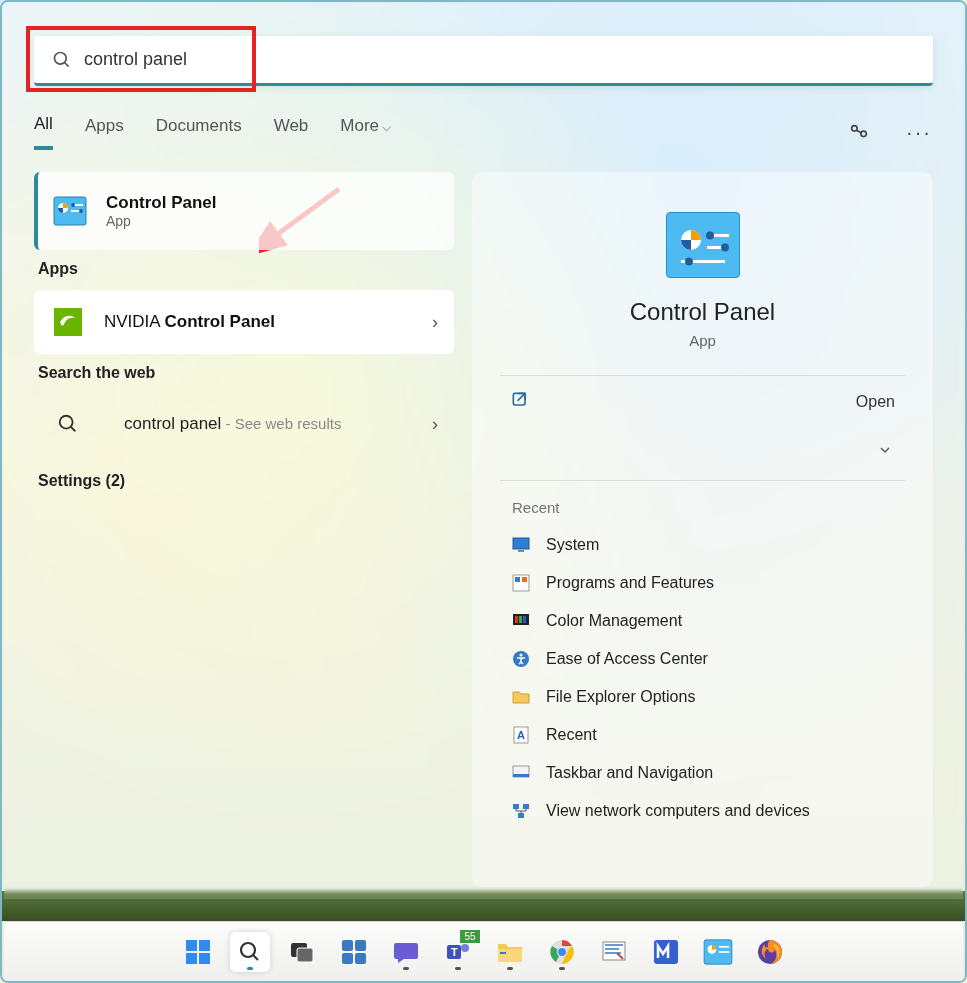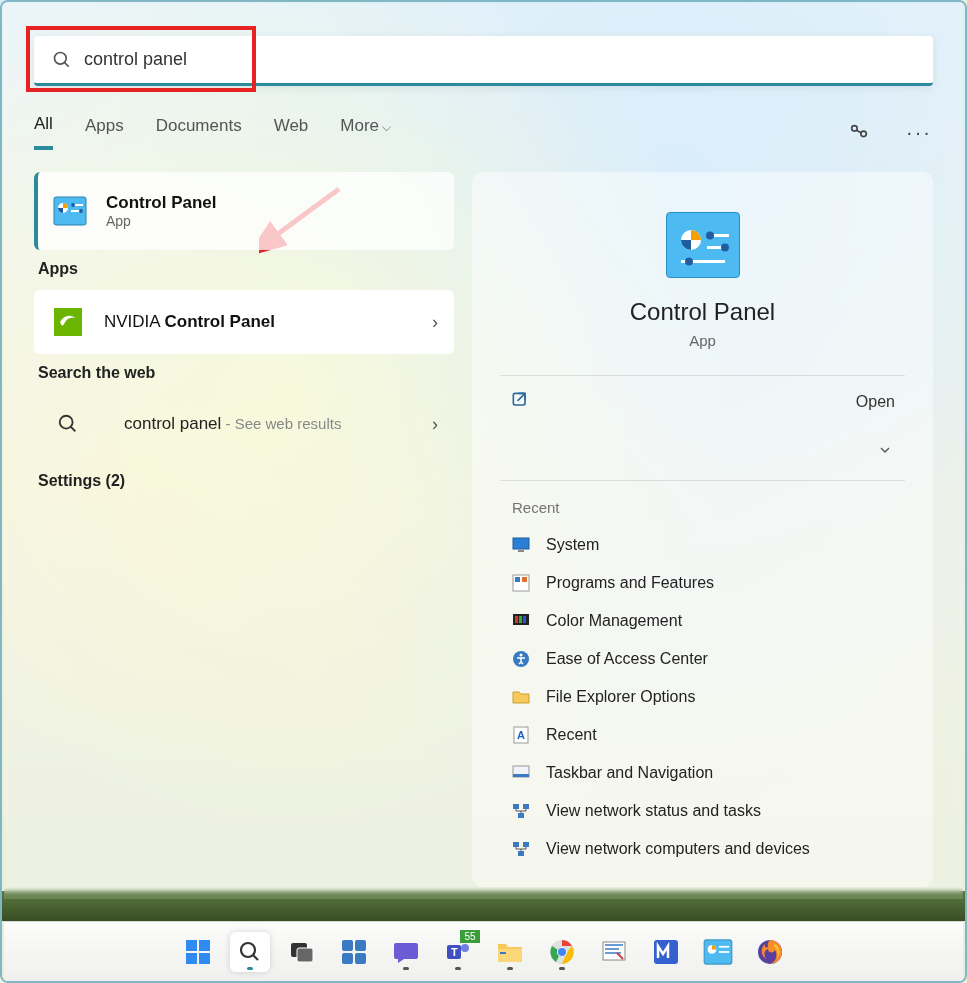--- a/index.html
+++ b/index.html
@@ -405,31 +405,20 @@
             </div>
           <div class="recent-item">
               <span class="ric">
                 <svg width="18" height="18" viewBox="0 0 18 18">
                   <rect x="1" y="2" width="6" height="5" fill="#3a7ac2"></rect>
                   <rect x="11" y="2" width="6" height="5" fill="#3a7ac2"></rect>
                   <rect x="6" y="11" width="6" height="5" fill="#3a7ac2"></rect>
                   <path d="M4 7 v2 h10 v-2 M9 9 v2" stroke="#555" fill="none"></path>
                 </svg>
               </span>
-              <span>View network status and tasks</span>
-            </div>
-          <div class="recent-item">
-              <span class="ric">
-                <svg width="18" height="18" viewBox="0 0 18 18">
-                  <rect x="1" y="2" width="6" height="5" fill="#3a7ac2"></rect>
-                  <rect x="11" y="2" width="6" height="5" fill="#3a7ac2"></rect>
-                  <rect x="6" y="11" width="6" height="5" fill="#3a7ac2"></rect>
-                  <path d="M4 7 v2 h10 v-2 M9 9 v2" stroke="#555" fill="none"></path>
-                </svg>
-              </span>
               <span>View network computers and devices</span>
             </div>
         </div>
       </div>
     </div>
   </div>
 
   <div class="taskbar">
     <div class="tb-icon">
       <svg width="28" height="28" viewBox="0 0 28 28">

